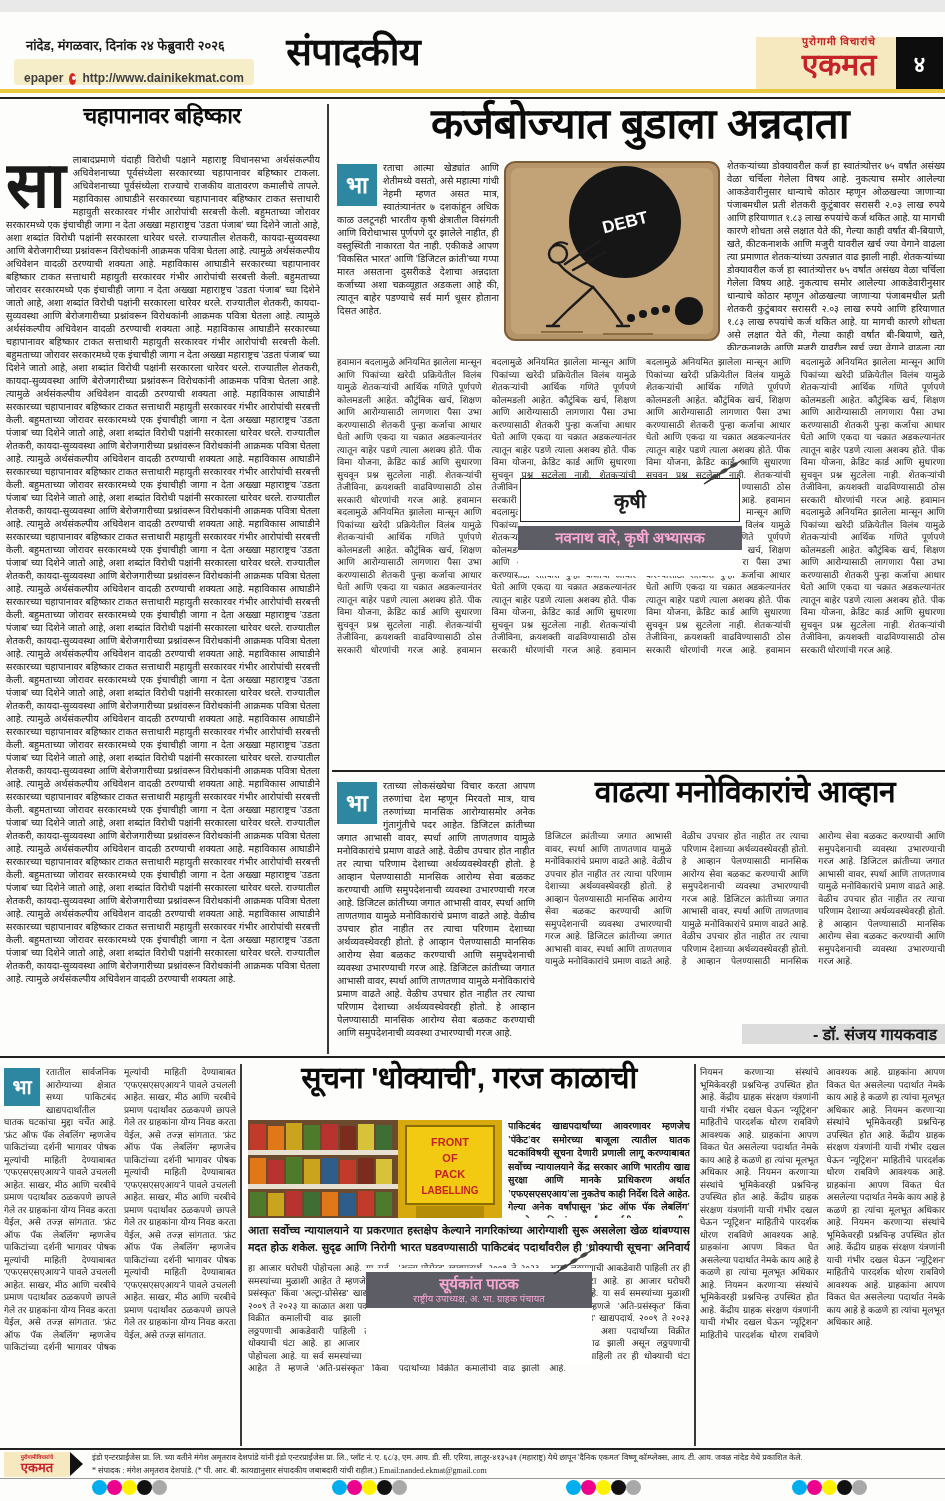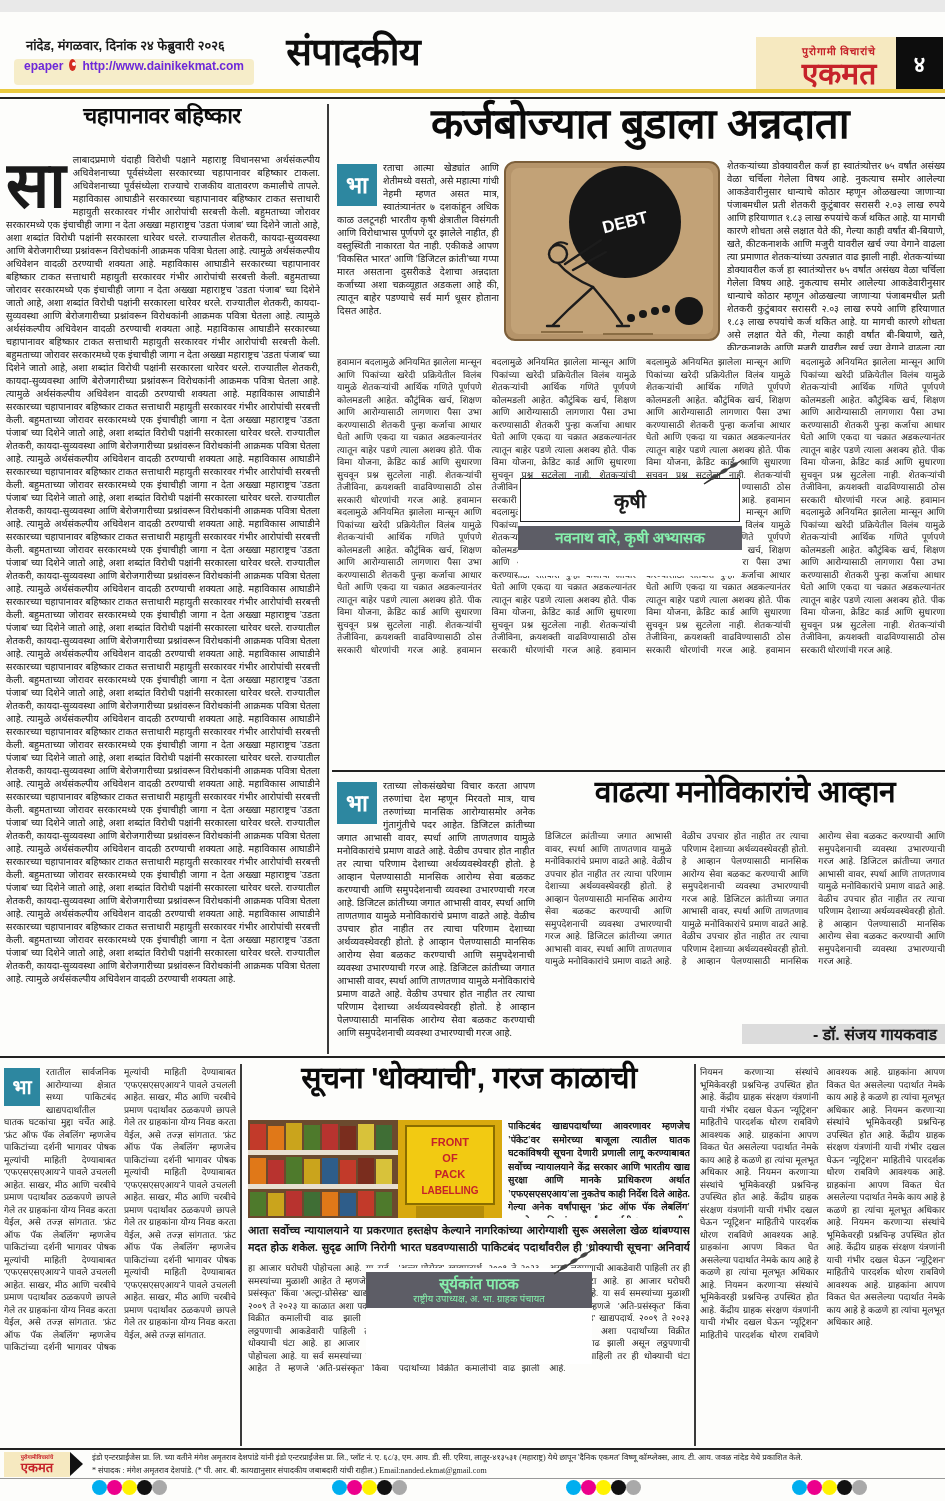--- a/index.html
+++ b/index.html
@@ -4,27 +4,27 @@
 <style>
   html,body{margin:0;padding:0;background:#e9e9e9;}
   #page{position:relative;width:945px;height:1501px;background:#fdfdfb;margin:12px auto;
         font-family:"Liberation Serif","DejaVu Serif",serif;color:#1a1a1a;overflow:hidden;}
   .abs{position:absolute;}
   .sans{font-family:"Liberation Sans","DejaVu Sans",sans-serif;}
   .rule{background:#222;}
   
   .dateline{left:26px;top:24px;font-size:13px;font-weight:bold;}
   .epaper{left:14px;top:47px;width:240px;height:26px;background:#f6edc9;border-radius:4px;
-          display:flex;align-items:flex-start;gap:6px;padding:0 10px;box-sizing:border-box;
-          font-size:12px;font-weight:bold;color:#6d28d9;}
+          display:flex;align-items:flex-end;gap:6px;padding:0 10px;box-sizing:border-box;
+          font-size:12px;font-weight:bold;color:#404040;}
   .epaper-ic{width:12px;height:12px;border-radius:50%;background:#d42a20;position:relative;display:inline-block;}
   .epaper-ic:after{content:"";position:absolute;left:3px;top:3px;width:4px;height:4px;border-radius:50%;background:#fff;}
   .section-title{left:258px;top:12px;width:190px;font-size:38px;font-weight:bold;letter-spacing:-1px;color:#0d0d0d;text-align:center;}
   .masthead{left:756px;top:25px;width:166px;height:52px;background:#f6e9c0;text-align:center;
-            display:flex;flex-direction:column;justify-content:flex-end;line-height:1;}
+            display:flex;flex-direction:column;justify-content:flex-start;line-height:1;}
   .mh-tag{color:#c6222a;font-size:10.5px;font-weight:bold;letter-spacing:1px;}
   .mh-name{color:#c6222a;font-size:30px;font-weight:bold;margin-top:2px;}
   .pageno{left:896px;top:25px;width:47px;height:52px;background:#0d0d0d;color:#fff;font-size:22px;
           display:flex;align-items:center;justify-content:center;font-weight:bold;}
   .gold-rule{left:0;top:77px;width:945px;height:4px;background:#e9c93f;}
   .hdr-rule{left:0;top:85px;width:945px;height:2px;}
   
   .hl{font-weight:bold;color:#0b0b0b;letter-spacing:-0.5px;line-height:1.05;}
   .hl1{left:2px;top:92px;width:320px;font-size:22px;text-align:center;}
   .hl2{left:338px;top:90px;width:604px;font-size:42px;text-align:center;}
@@ -35,21 +35,21 @@
   .bt-sm{font-size:9px;line-height:12.5px;text-align:justify;overflow:hidden;}
   .dc-plain{float:left;font-size:64px;line-height:0.9;font-weight:600;margin:3px 7px 0 0;}
   .dc-box{float:left;width:40px;height:42px;background:#2d87a0;color:#fff;font-size:23px;font-weight:bold;
           display:flex;align-items:center;justify-content:center;margin:2px 6px 2px 0;
           font-family:"Liberation Sans",sans-serif;}
   .vrule{width:2px;background:#3a3a3a;}
   
   .abox{background:#fff;}
   .abox .ttl{border:1.5px solid #222;margin:0 2px;height:42px;display:flex;align-items:center;justify-content:center;
              font-size:20px;font-weight:bold;background:#fff;}
-  .abox .bar{background:#5d5d66;color:#86efac;margin:4px 0 0 0;text-align:center;padding:3px 2px;}
+  .abox .bar{background:#5d5d66;color:#f9a8d4;margin:4px 0 0 0;text-align:center;padding:3px 2px;}
   .bar .a1{font-size:15px;font-weight:bold;line-height:1.2;}
   .bar .a2{font-size:9.5px;line-height:1.3;}
   .sprig{position:absolute;right:-4px;top:-22px;}
   
   .byline{left:742px;top:1012px;width:203px;height:20px;background:#dcdcdc;display:flex;align-items:center;
           justify-content:flex-end;padding-right:8px;box-sizing:border-box;font-size:16px;font-weight:bold;}
   .bold-intro{left:248px;top:1210px;width:442px;height:36px;font-size:11px;font-weight:bold;line-height:17px;
               text-align:justify;overflow:hidden;}
   .su-side{left:508px;top:1108px;width:182px;height:98px;font-size:9.5px;font-weight:600;line-height:13.5px;
            text-align:justify;overflow:hidden;}

